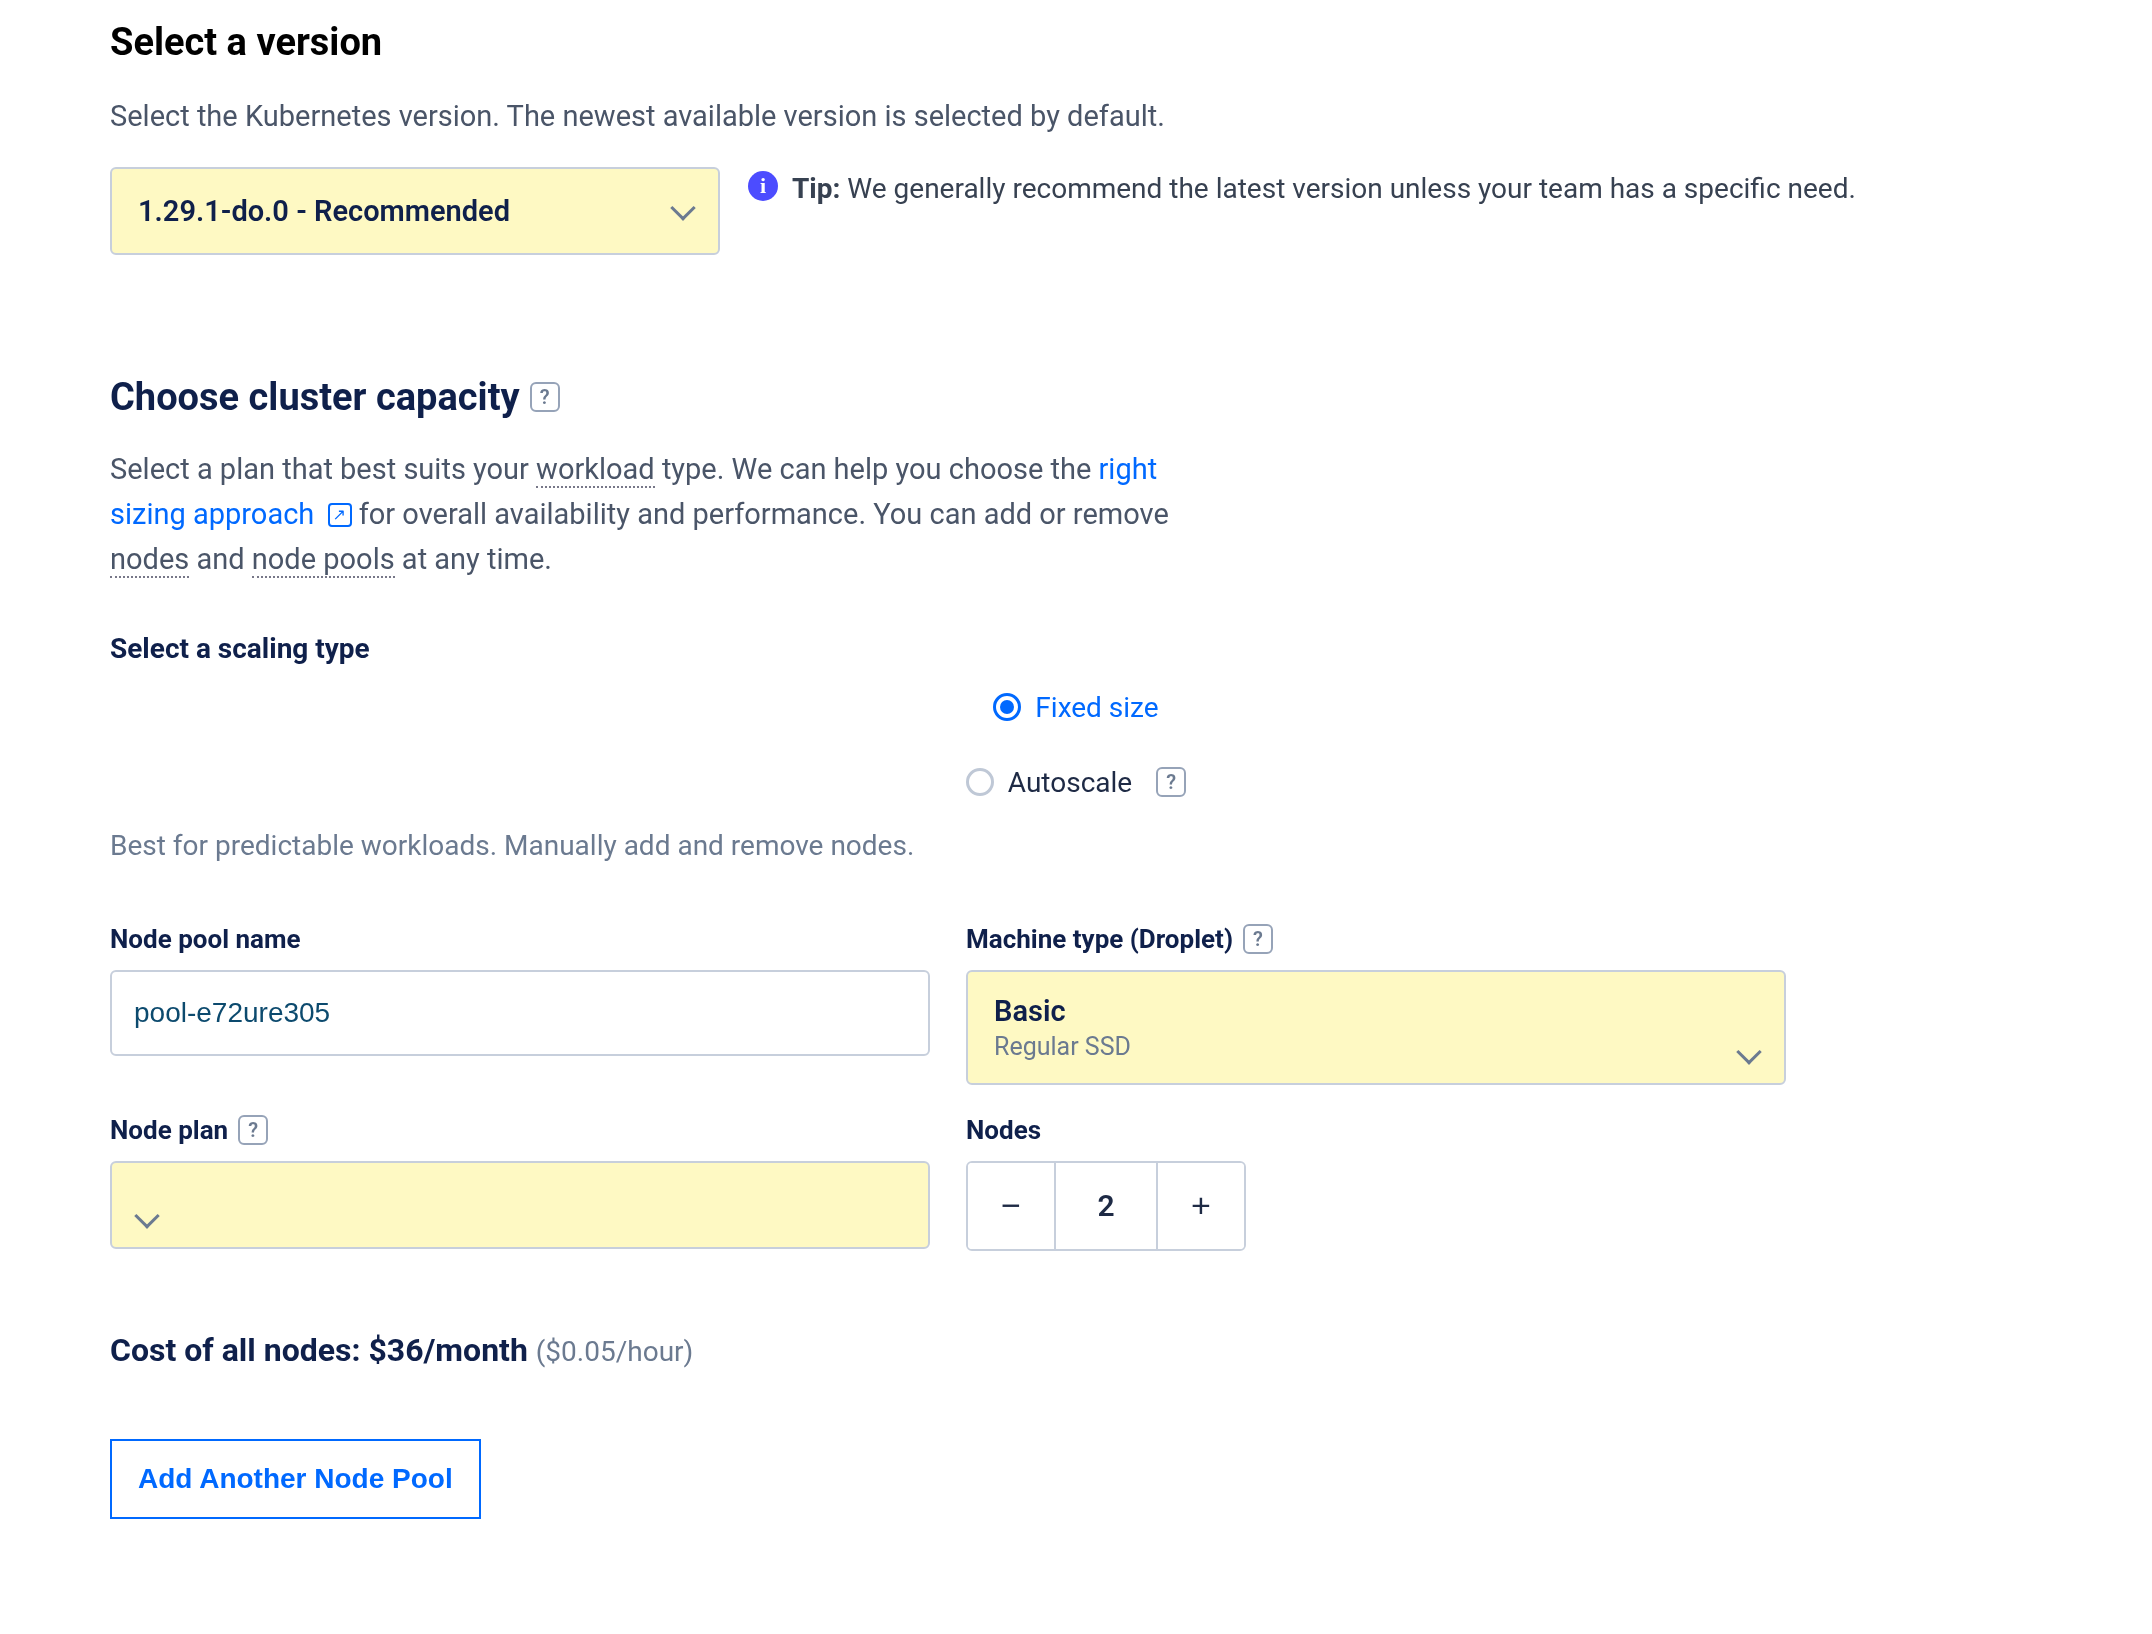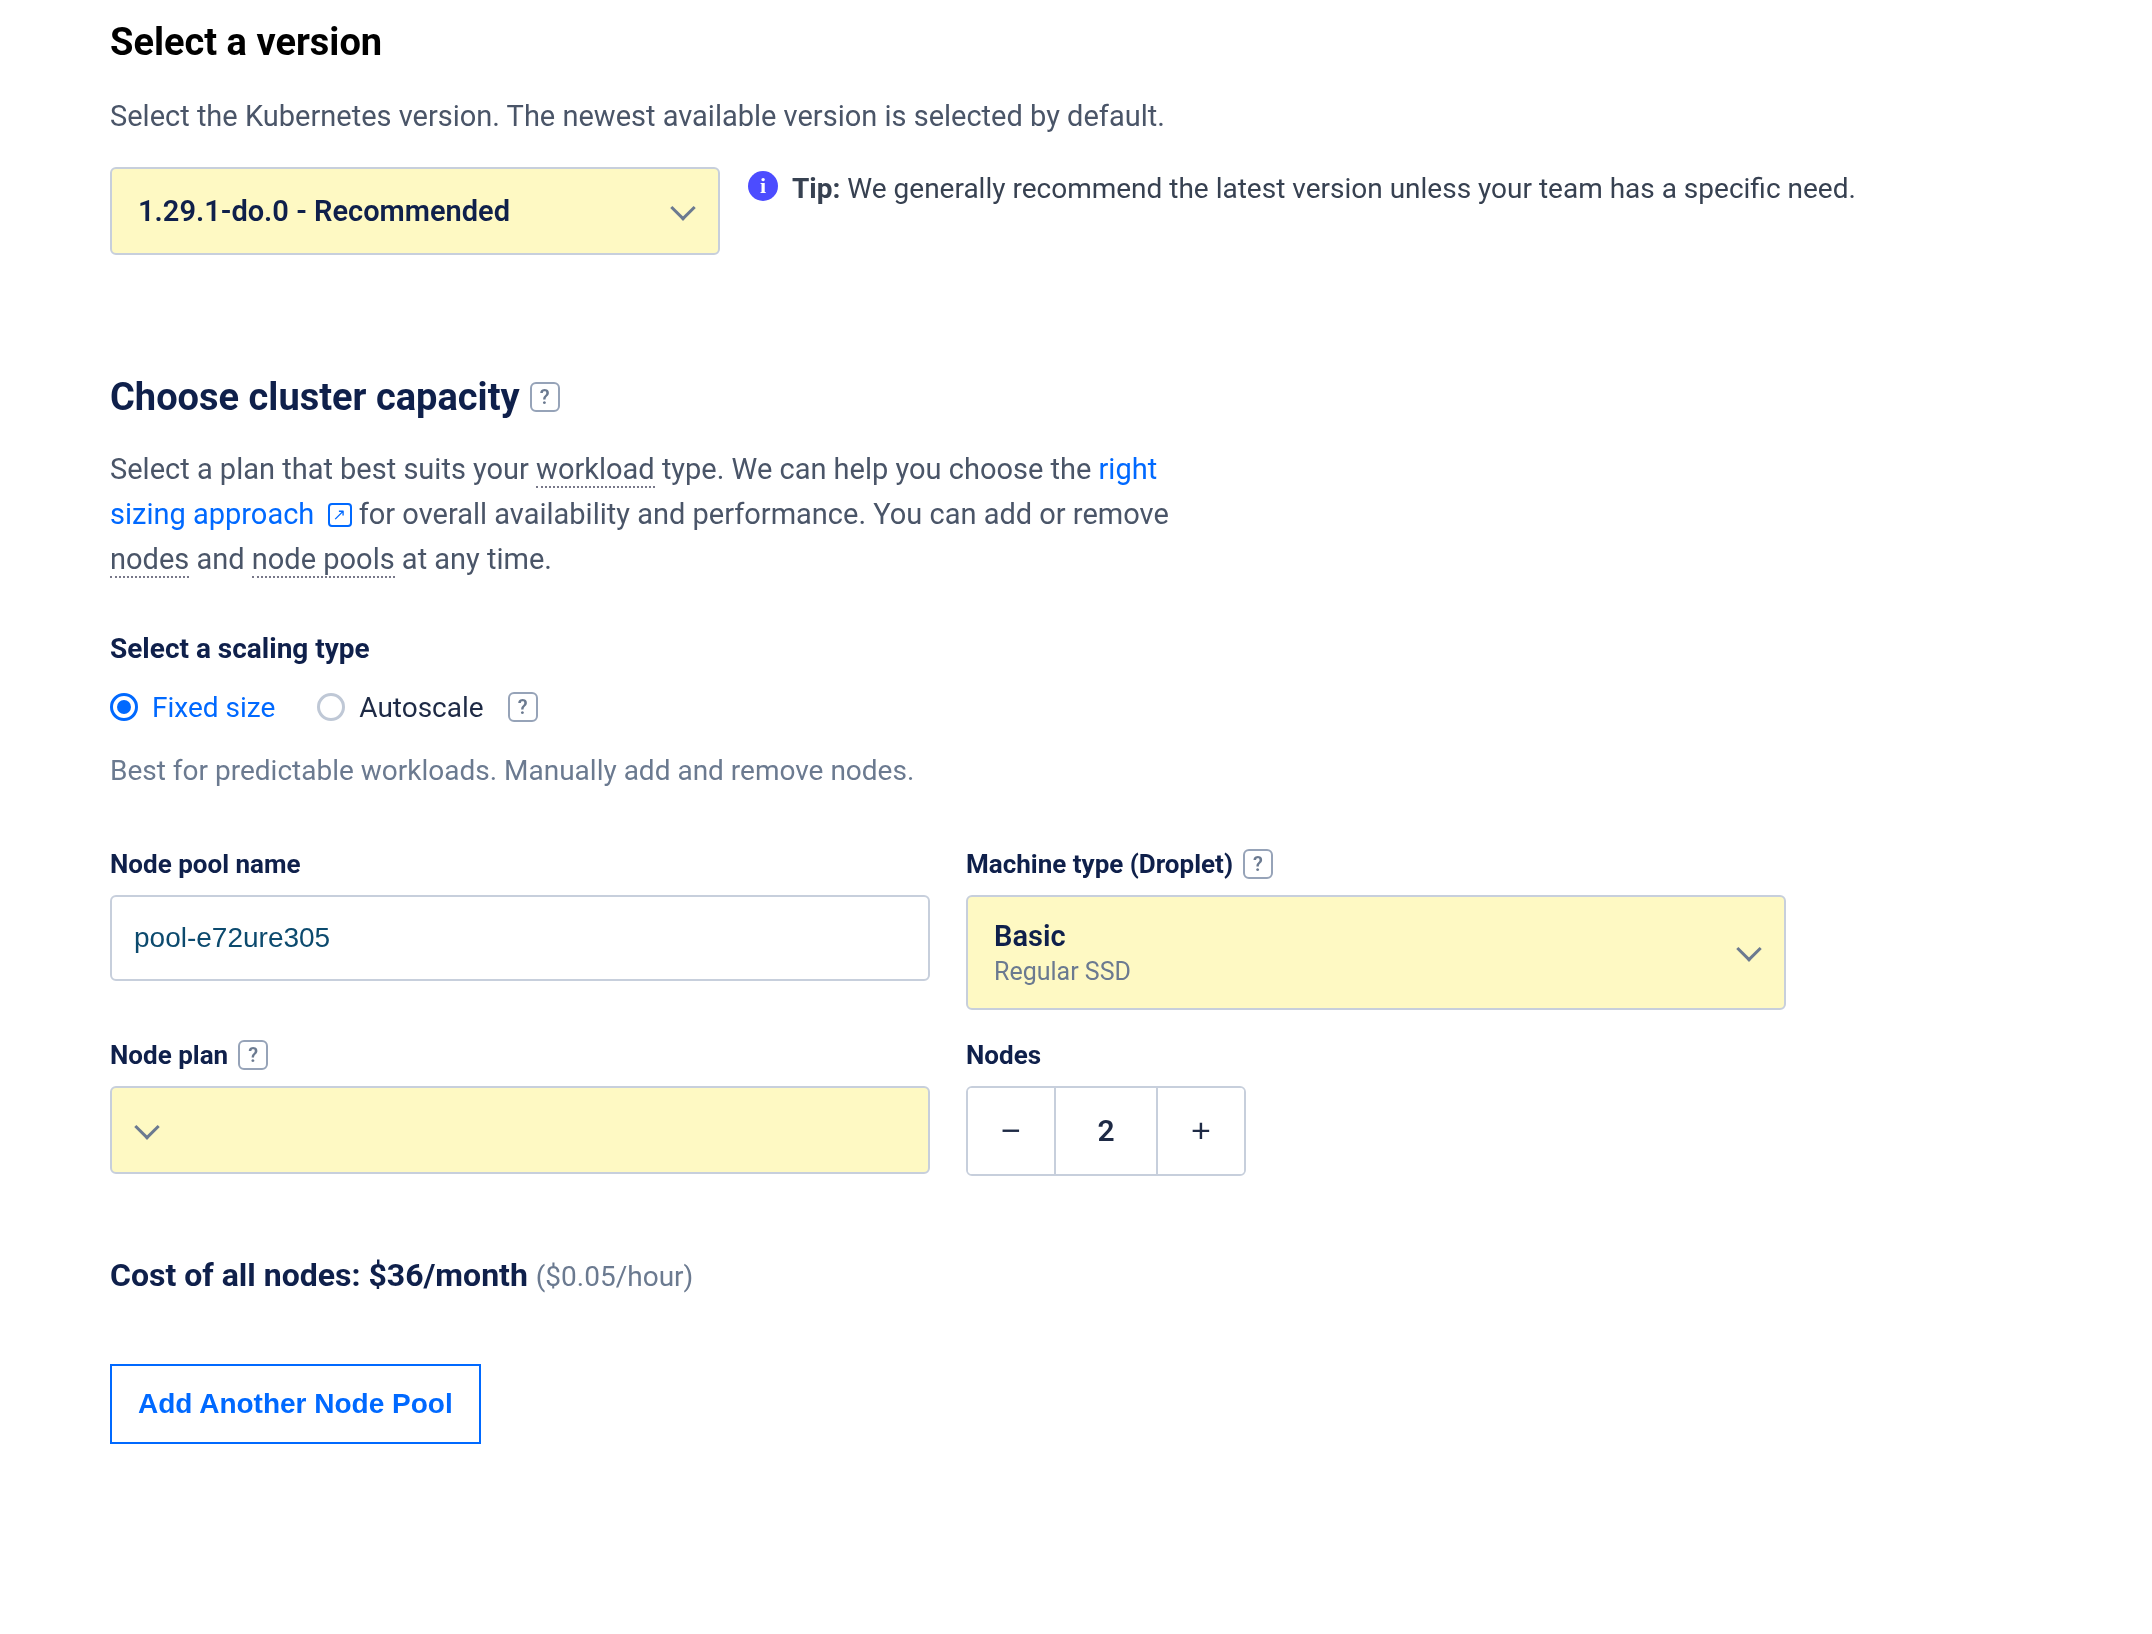--- a/index.html
+++ b/index.html
@@ -117,20 +117,21 @@
   font-size: 28px;
   font-weight: 700;
   color: #0f204b;
   margin-bottom: 26px;
 }
 .radio-row {
   display: flex;
   gap: 42px;
   align-items: center;
   margin-bottom: 30px;
+  flex-direction: column;
 }
 .radio-item {
   display: flex;
   align-items: center;
   gap: 14px;
   font-size: 28px;
   cursor: pointer;
 }
 .radio-circle {
   width: 28px; height: 28px;
@@ -173,21 +174,21 @@
   width: 100%;
   border: 2px solid #c7cfdc;
   border-radius: 6px;
   padding: 20px 22px;
   font-size: 28px;
   color: #0c4a6e;
   height: 86px;
 }
 .select-stack {
   flex-direction: row;
-  align-items: center;
+  align-items: flex-end;
 }
 .select-stack .textcol { display: flex; flex-direction: column; }
 .stepper {
   display: flex;
   border: 2px solid #c7cfdc;
   border-radius: 6px;
   overflow: hidden;
   width: 280px;
   height: 90px;
 }

